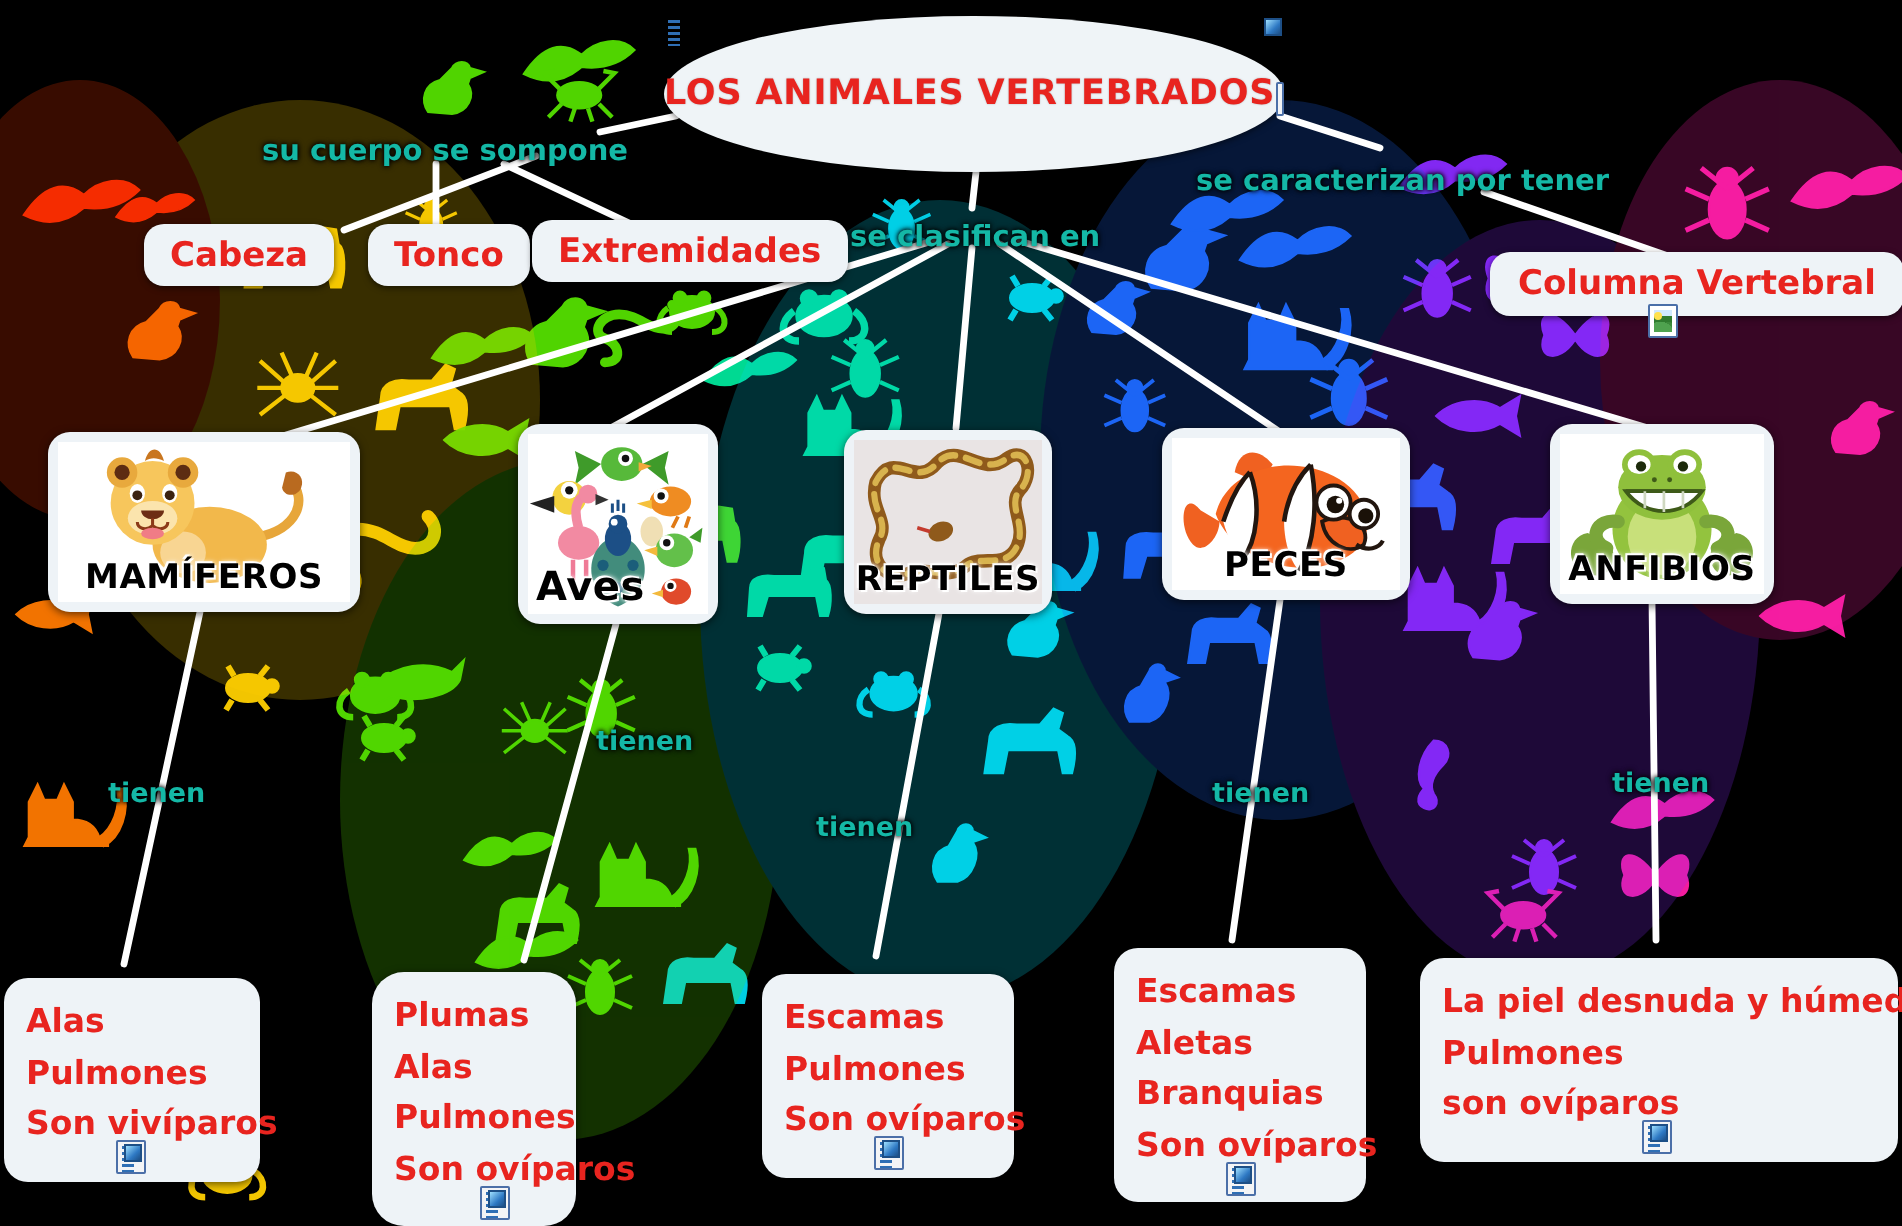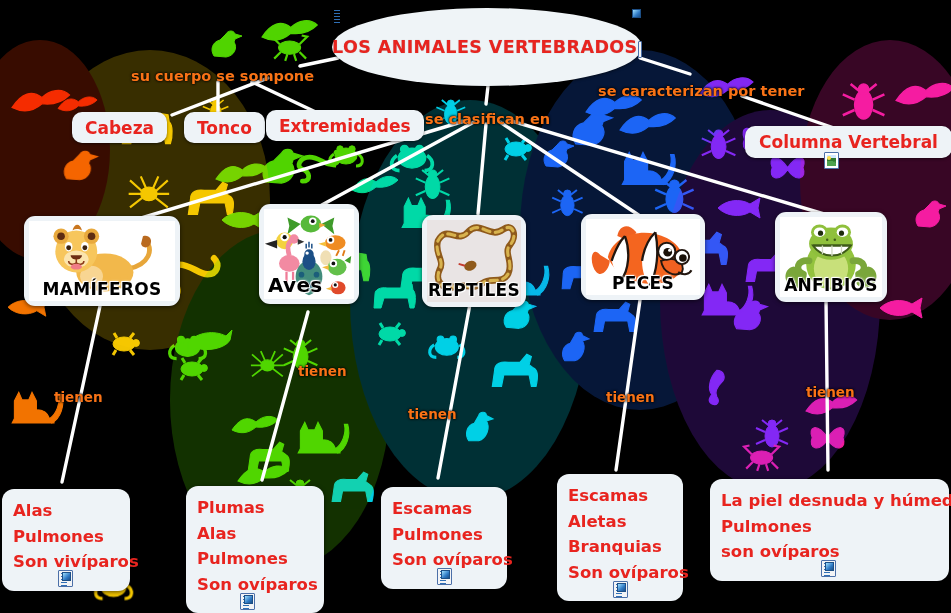--- a/index.html
+++ b/index.html
@@ -63,21 +63,21 @@
   
   .part { height:31px; padding:0 13px; border-radius:10px; }
   .part .lbl { font-size:17px; }
 
   
   .colvert { height:32px; padding:12px 14px; border-radius:10px; }
 
   
   .ylabel {
     position:absolute;
-    color:#f97316;
+    color:#14b8a6;
     font-family:"DejaVu Sans", sans-serif;
     font-weight:bold;
     font-size:14.5px;
     white-space:nowrap;
     text-shadow:0 0 2px #000, 0 0 3px #000;
   }
   .ylabel.small { font-size:13.5px; }
 
   
   .card {
@@ -445,21 +445,21 @@
           <circle cx="40" cy="28" r="2.6" fill="#3b2210"></circle>
         <ellipse cx="57" cy="27" rx="4" ry="5" fill="#fff"></ellipse>
           <circle cx="57" cy="28" r="2.6" fill="#3b2210"></circle>
 
         <path d="M44 10 c2 -8 8 -8 10 0 c-4 -2 -7 -2 -10 0 z" fill="#c9761f"></path>
       </svg>
       <span class="cap">MAMÍFEROS</span>
     </div>
   </div>
 
-  <div class="card" style="left:259px; top:204px; width:100px; height:100px;">
+  <div class="card" style="left:259px; top:212px; width:100px; height:100px;">
     <div class="pic">
       <svg viewBox="0 0 96 96" preserveAspectRatio="xMidYMid meet" aria-hidden="true">
 
         <g>
           <ellipse cx="50" cy="16" rx="11" ry="9" fill="#57b93a"></ellipse>
           <path d="M39 16 l-14 -7 l2 9 l-2 9 z" fill="#3f9b2a"></path>
           <path d="M61 16 l14 -7 l-2 9 l2 9 z" fill="#3f9b2a"></path>
           <circle cx="52" cy="13" r="4" fill="#fff"></circle>
             <circle cx="52" cy="13" r="2" fill="#111"></circle>
           <path d="M59 15 l7 2 l-7 3 z" fill="#f2a93b"></path>
@@ -604,21 +604,21 @@
     </div>
   </div>
 
   <div class="trait" style="left:2px; top:489px; width:128px;">
     <div class="line">Alas</div>
     <div class="line">Pulmones</div>
     <div class="line">Son vivíparos</div>
     <div class="mini-icon doc" style="left:56px; top:81px;"></div>
   </div>
 
-  <div class="trait" style="left:186px; top:486px; width:138px;">
+  <div class="trait" style="left:186px; top:486px; width:102px;border-radius:16px;">
     <div class="line">Plumas</div>
     <div class="line">Alas</div>
     <div class="line">Pulmones</div>
     <div class="line">Son ovíparos</div>
     <div class="mini-icon doc" style="left:54px; top:107px;"></div>
   </div>
 
   <div class="trait" style="left:381px; top:487px; width:126px;">
     <div class="line">Escamas</div>
     <div class="line">Pulmones</div>

